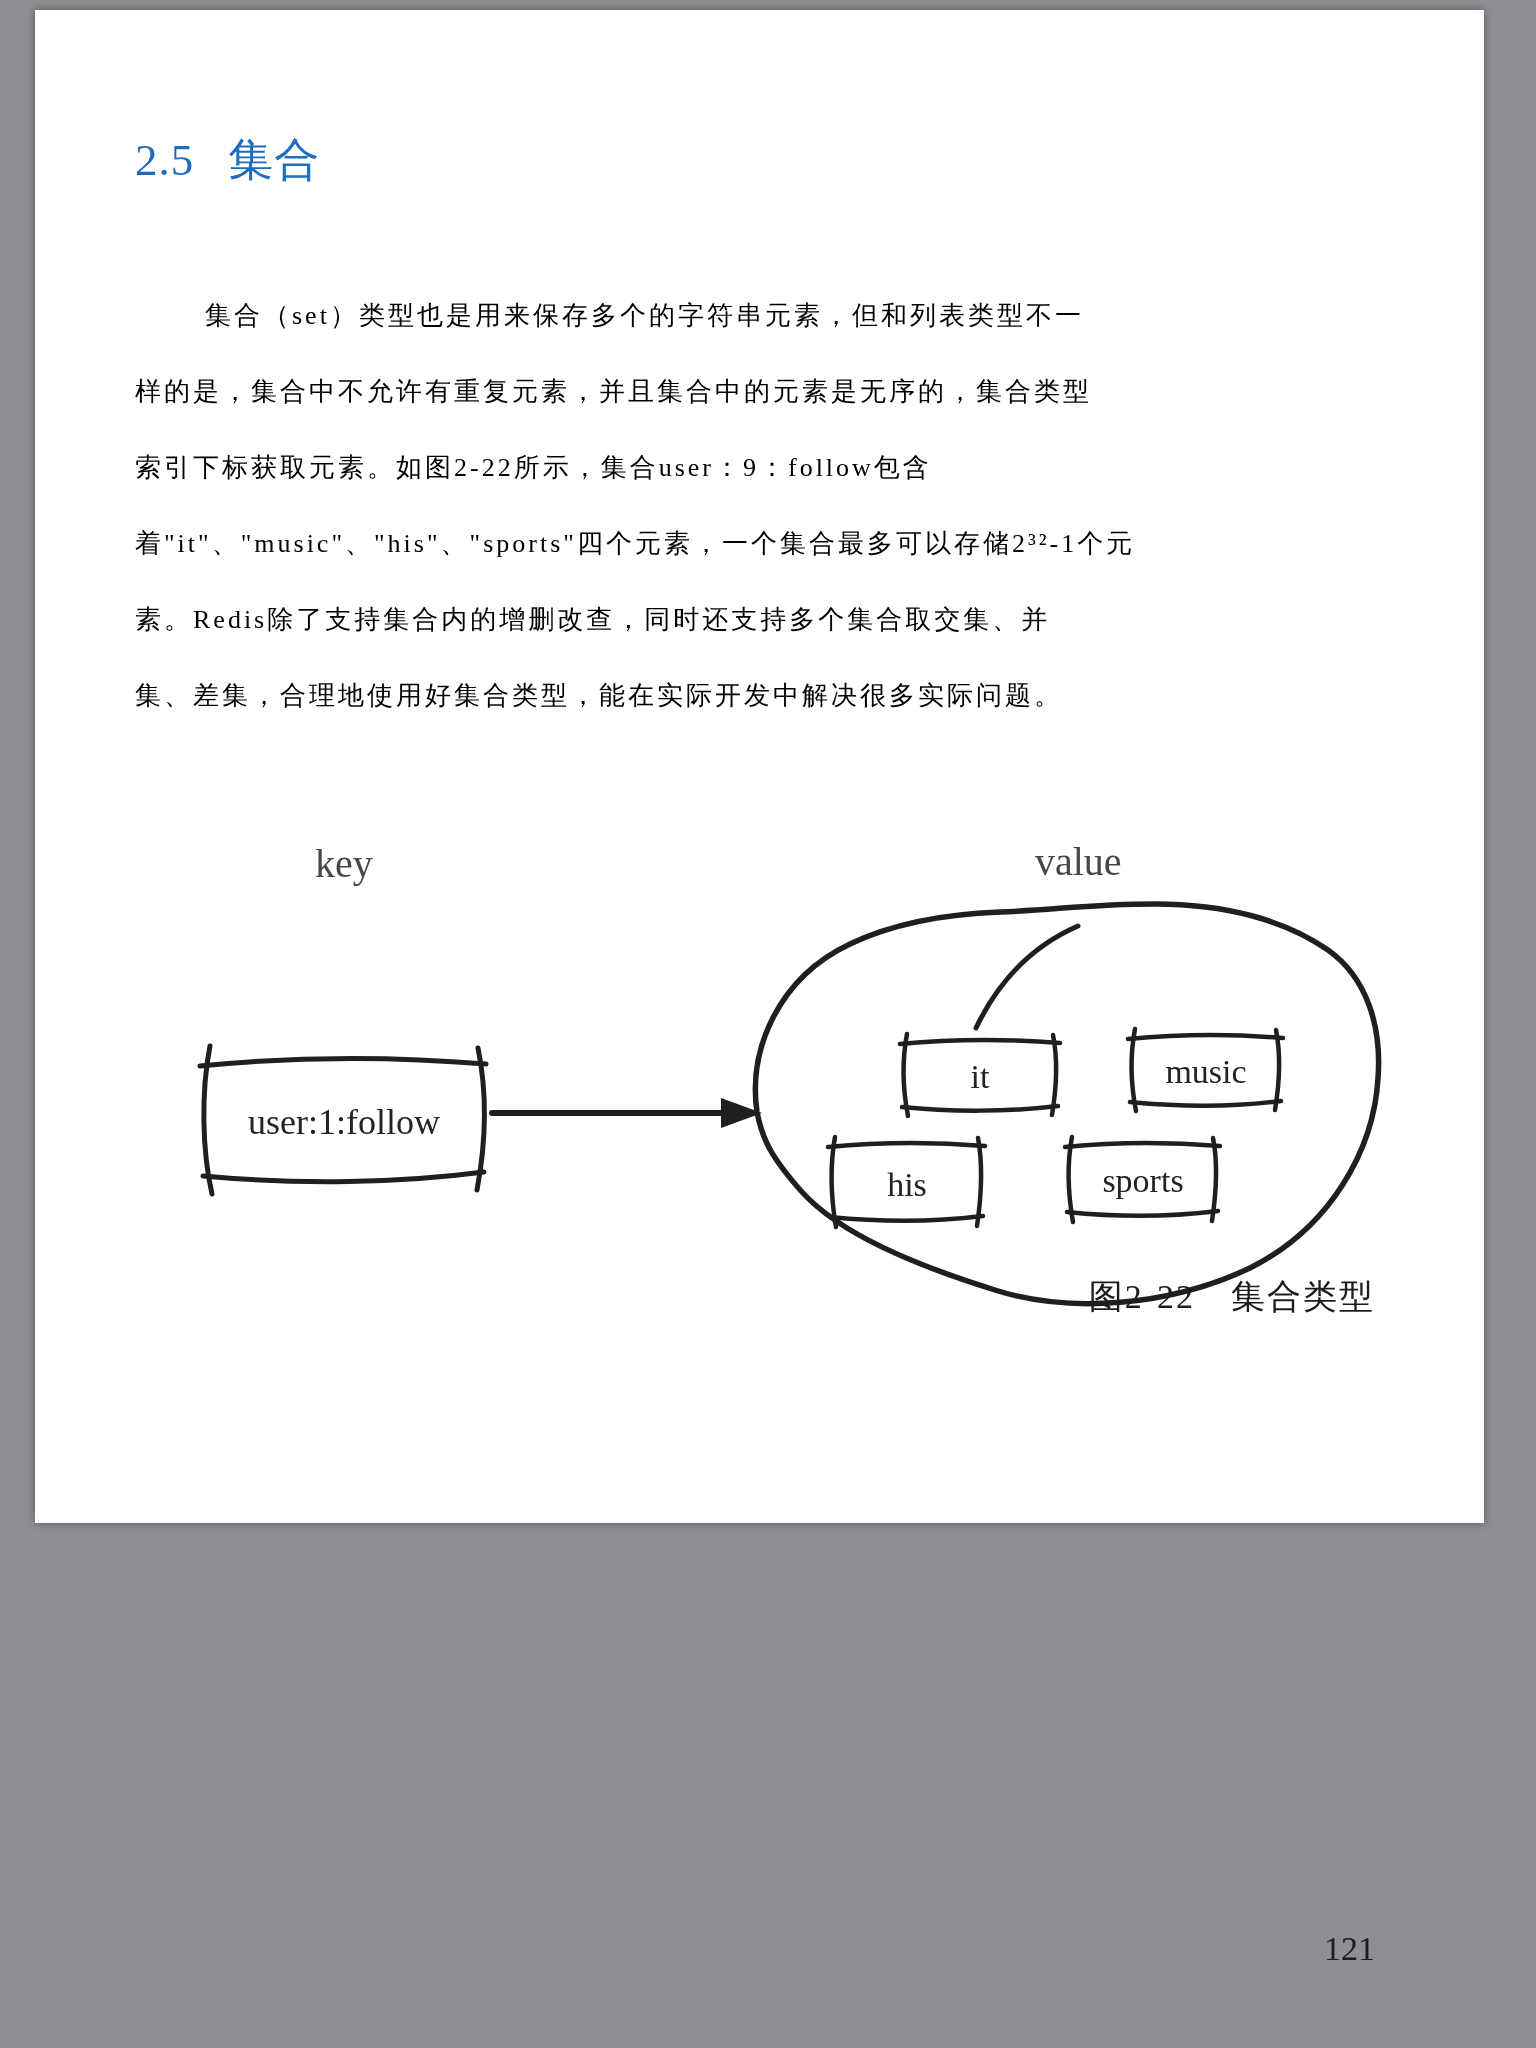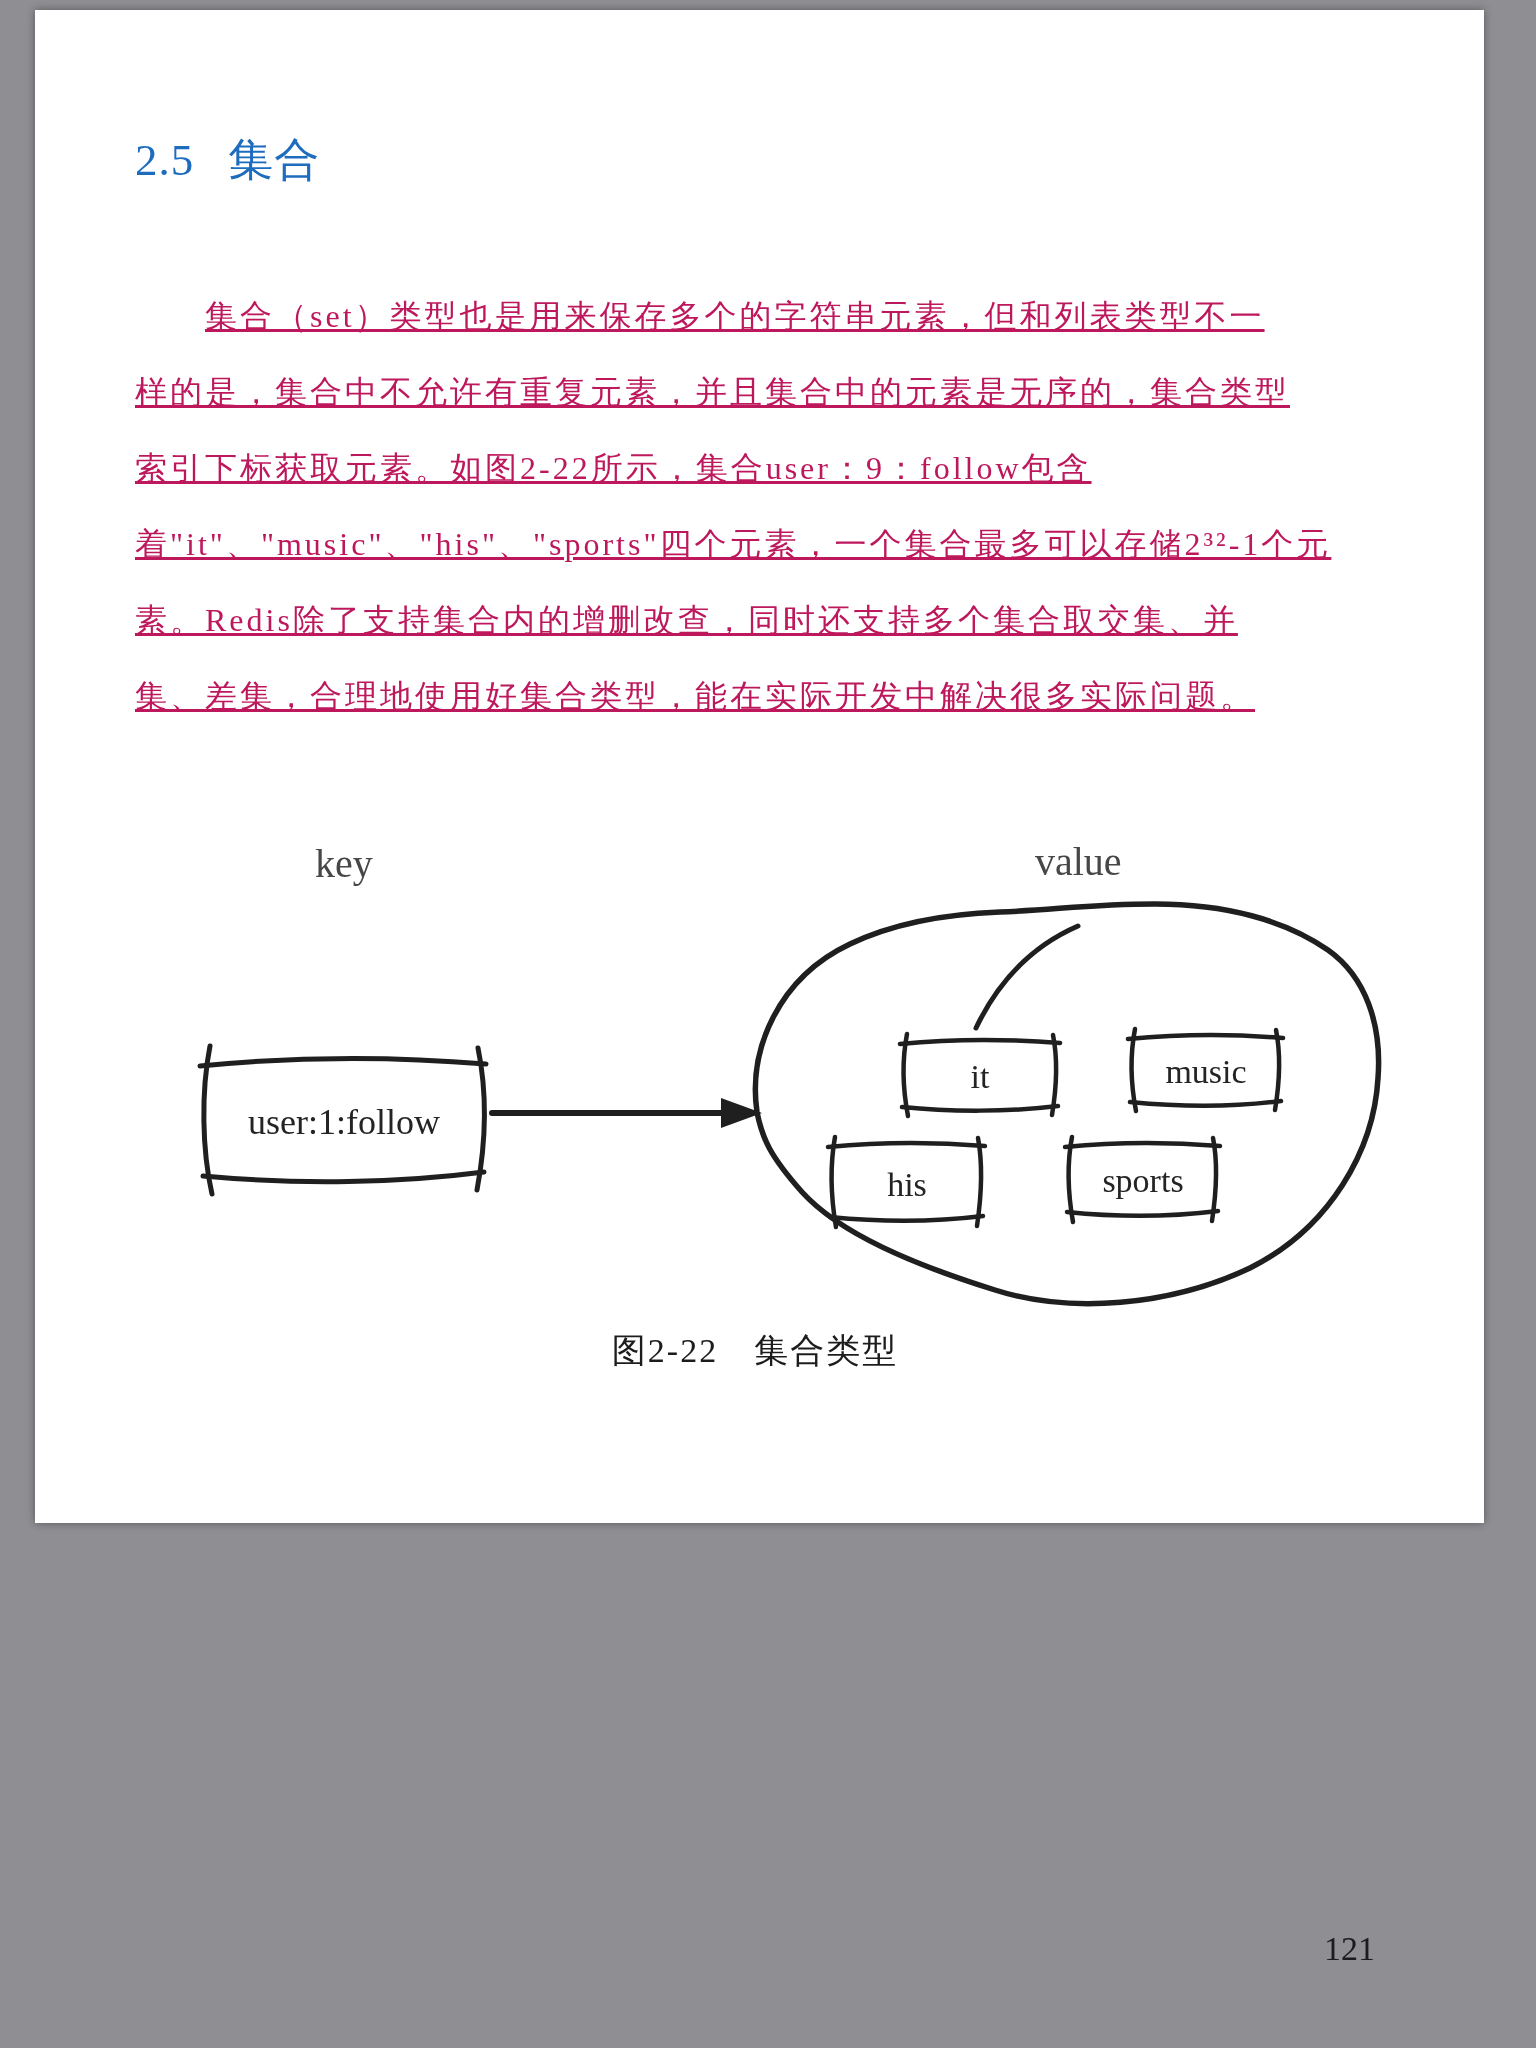--- a/index.html
+++ b/index.html
@@ -3,26 +3,26 @@
 <meta charset="utf-8">
 <style>
   html,body{margin:0;padding:0;}
   body{font-family:"Liberation Serif","DejaVu Serif",serif;}
   .viewport{position:relative;width:1536px;height:2048px;background:#8e8e93;overflow:hidden;}
   .page{position:absolute;left:35px;top:10px;width:1449px;height:1513px;background:#ffffff;
         box-shadow:0 0 8px rgba(0,0,0,.38);}
   .heading{position:absolute;left:100px;top:122px;font-size:45px;line-height:56px;
            color:#1e6cbe;letter-spacing:1px;white-space:nowrap;}
   .heading .num{margin-right:34px;}
-  .para{position:absolute;left:100px;top:268px;width:1240px;font-size:32px;line-height:76px;
-        color:#be185d;letter-spacing:3px;text-decoration:underline;}
+  .para{position:absolute;left:100px;top:268px;width:1240px;font-size:26px;line-height:76px;
+        color:#000000;letter-spacing:3px;}
   .para .ln{white-space:nowrap;}
   .para .ln.first{text-indent:70px;}
   .figure-svg{position:absolute;left:115px;top:810px;}
-  .caption{position:absolute;left:100px;top:1318px;width:1240px;text-align:center;
+  .caption{position:absolute;left:100px;top:1264px;width:1240px;text-align:right;
            font-size:34px;color:#1c1c1c;letter-spacing:2px;}
   .pagenum{position:absolute;left:100px;top:1920px;width:1240px;text-align:right;
            font-size:34px;color:#1c1c1c;}
   .sketch{fill:none;stroke:#1f1f1f;stroke-linecap:round;}
   .fig-label{font-family:"Liberation Serif","DejaVu Serif",serif;font-size:40px;fill:#474747;}
   .fig-text{font-family:"Liberation Serif","DejaVu Serif",serif;fill:#242424;}
 </style>
 </head>
 <body>
 

